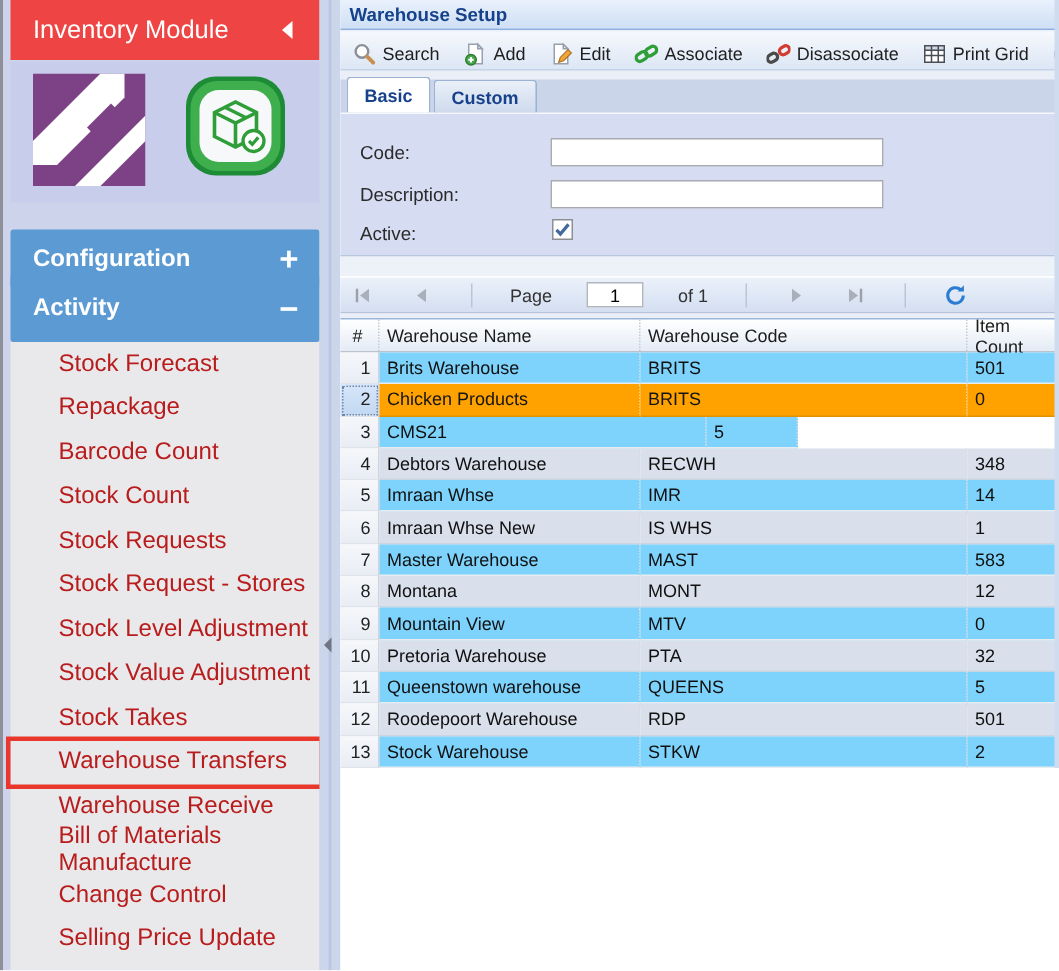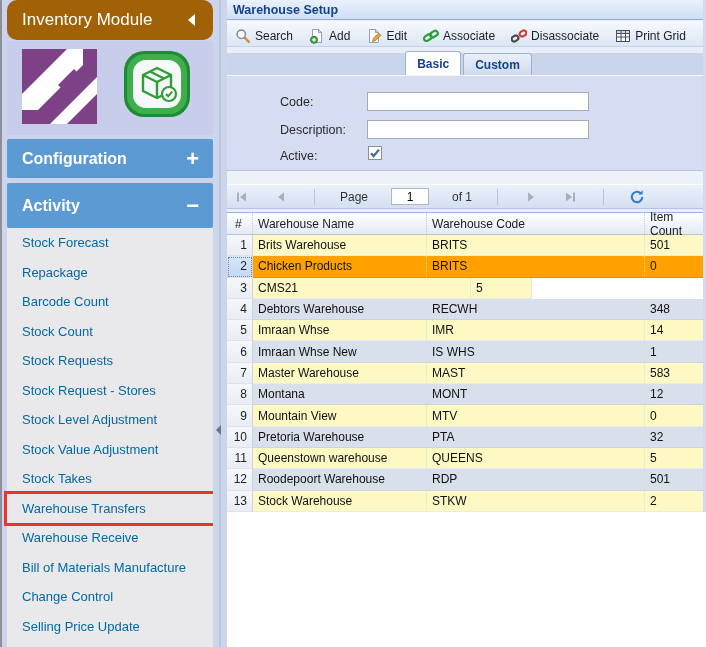--- a/index.html
+++ b/index.html
@@ -2,40 +2,40 @@
 <html><head>
 <meta charset="utf-8">
 <style>
   html,body{margin:0;padding:0;background:#fff;font-family:"Liberation Sans",sans-serif;}
   #app{position:relative;width:706px;height:647px;overflow:hidden;background:#fff;}
 
   
   .win-edge{position:absolute;left:0;top:0;width:2px;height:647px;background:#8d9099;}
   .sidebar-bg{position:absolute;left:2px;top:0;width:212px;height:647px;background:#cdd3ea;}
 
-  .module-header{position:absolute;left:7px;top:0;width:206px;height:40px;background:#a16207;
-    border-radius:10px;display:flex;align-items:center;color:#fff;font-size:17px;
+  .module-header{position:absolute;left:7px;top:0;width:206px;height:40px;background:#ef4444;
+    border-radius:0;display:flex;align-items:center;color:#fff;font-size:17px;
     padding-left:15px;box-sizing:border-box;}
   .module-collapse{margin-left:auto;margin-right:18px;width:0;height:0;
     border-right:7px solid #fff;border-top:6px solid transparent;border-bottom:6px solid transparent;cursor:pointer;}
 
   .logo-strip{position:absolute;left:7px;top:41px;width:206px;height:94px;background:#c9cdec;}
   .logo-purple{position:absolute;left:15px;top:8px;width:75px;height:75px;}
   .logo-green{position:absolute;left:116px;top:9px;width:68px;height:68px;}
 
   .section-bar{position:absolute;left:7px;width:206px;background:#5b9ad2;border-radius:2px;
     display:flex;align-items:center;color:#fff;font-weight:bold;font-size:16px;
     padding-left:15px;box-sizing:border-box;cursor:pointer;}
-  .section-config{top:139px;height:39px;}
+  .section-config{top:153px;height:39px;}
   .section-activity{top:183px;height:45px;}
   .section-toggle{margin-left:auto;margin-right:14px;font-size:22px;font-weight:bold;line-height:1;}
 
   .sidebar-menu{position:absolute;left:7px;top:228px;width:206px;height:419px;background:#e9e9eb;}
-  .menu-item{height:29.5px;display:flex;align-items:center;padding-left:15px;
-    font-size:13px;color:#0369a1;cursor:pointer;box-sizing:border-box;}
+  .menu-item{height:29.5px;display:flex;align-items:center;padding-left:32px;
+    font-size:16px;color:#b91c1c;cursor:pointer;box-sizing:border-box;}
   .menu-item.red-boxed{outline:3px solid #e8382c;outline-offset:0;}
 
   .splitter{position:absolute;left:213px;top:0;width:14px;height:647px;background:#ccd6ea;cursor:col-resize;}
   .splitter-line{position:absolute;left:6px;top:0;width:2px;height:647px;background:#b9c7e2;}
   .splitter-arrow{position:absolute;left:3px;top:425px;width:0;height:0;
     border-right:5px solid #6e7683;border-top:5px solid transparent;border-bottom:5px solid transparent;cursor:pointer;}
 
   
   .rp{position:absolute;left:227px;top:0;width:479px;height:647px;background:#fff;}
   .rp-upper-bg{position:absolute;left:0;top:0;width:479px;height:76px;background:#e9eef7;}
@@ -49,29 +49,29 @@
   .toolbar{position:absolute;left:0;top:21px;width:479px;height:26px;
     background:linear-gradient(#f6f9fd,#dce6f5);border-bottom:1px solid #c4d3e8;
     display:flex;align-items:flex-end;padding-left:3px;box-sizing:border-box;}
   .tbtn{display:flex;align-items:center;gap:4px;padding:2px 5px;font-size:12px;color:#1e1e1e;
     border-radius:3px;cursor:pointer;white-space:nowrap;}
   .ticon{width:16px;height:16px;display:inline-flex;}
   .ticon svg{width:16px;height:16px;}
   .tsep{width:1px;height:18px;background:#c3cfdf;margin:0 3px;}
 
   .tabstrip{position:absolute;left:0;top:53px;width:479px;height:23px;background:#cbd5ea;
-    border-bottom:1px solid #f5f8fc;display:flex;align-items:flex-end;padding-left:4px;box-sizing:border-box;gap:2px;justify-content:center;}
+    border-bottom:1px solid #f5f8fc;display:flex;align-items:flex-end;padding-left:4px;box-sizing:border-box;gap:2px;}
   .tab{height:21px;padding:0 11px;display:flex;align-items:center;font-size:12px;font-weight:bold;
     color:#15428b;background:linear-gradient(#eaf0f9,#cedaec);
     border:1px solid #9cb2d2;border-bottom:none;border-radius:3px 3px 0 0;cursor:pointer;}
   .tab.active{background:#fff;height:23px;}
 
   .formpanel{position:absolute;left:0;top:76px;width:479px;height:95px;background:#d6dcf2;
     border-bottom:1px solid #b9c6e0;box-sizing:border-box;}
-  .flabel{position:absolute;left:13px;font-size:12.5px;color:#2b2b2b;height:19px;display:flex;align-items:center;margin-left:40px;}
+  .flabel{position:absolute;left:13px;font-size:12.5px;color:#2b2b2b;height:19px;display:flex;align-items:center;}
   .finput{position:absolute;left:140px;width:222px;height:19px;border:1px solid #a7aab2;
     box-sizing:border-box;background:#fff;font-size:12px;padding:0 3px;font-family:"Liberation Sans",sans-serif;}
   .checkbox{position:absolute;left:141px;width:14px;height:14px;background:#fff;border:1px solid #8e8f94;
     box-sizing:border-box;display:flex;align-items:center;justify-content:center;cursor:pointer;}
   .checkbox svg{width:12px;height:12px;}
 
   .gapstrip{position:absolute;left:0;top:171px;width:479px;height:13px;background:#edf1f8;}
 
   .pager{position:absolute;left:0;top:184px;width:479px;height:25px;
     background:linear-gradient(#ebf1fa,#d4dff1);border-top:1px solid #fdfefe;border-bottom:1px solid #b5c4dc;
@@ -93,21 +93,21 @@
   .c-num{width:26px;}
   .c-name{width:174px;}
   .c-code{width:218px;}
   .c-count{width:61px;}
   .ghead .c-num{padding-left:8px;}
 
   .grow{display:flex;height:21.3px;cursor:pointer;}
   .cell{font-size:12px;color:#101010;display:flex;align-items:center;box-sizing:border-box;overflow:hidden;white-space:nowrap;}
   .grow .c-num{background:linear-gradient(#f5f7fa,#e9edf4);border-right:1px solid #cfd3da;
     border-bottom:1px solid #dfe3e9;justify-content:flex-end;padding-right:5px;color:#222;}
-  .grow .c-name,.grow .c-code,.grow .c-count{background:#fef9c3;border-bottom:1px solid #e8ebf0;
+  .grow .c-name,.grow .c-code,.grow .c-count{background:#7dd3fc;border-bottom:1px solid #e8ebf0;
     border-right:1px dotted #d8dce2;padding-left:5px;}
   .grow.alt .c-name,.grow.alt .c-code,.grow.alt .c-count{background:#d9e0eb;border-bottom:1px solid #cbd4e2;}
   .grow.selected .c-name,.grow.selected .c-code,.grow.selected .c-count{background:#ffa200;
     border-bottom:1px solid #e09200;border-right:1px dotted #ffd27f;color:#141414;}
   .grow.selected .c-num{background:linear-gradient(#d7e6fa,#c2d8f2);outline:1px dotted #6f87a8;outline-offset:-2px;}
 </style>
 </head>
 <body>
 
 <div id="app">

